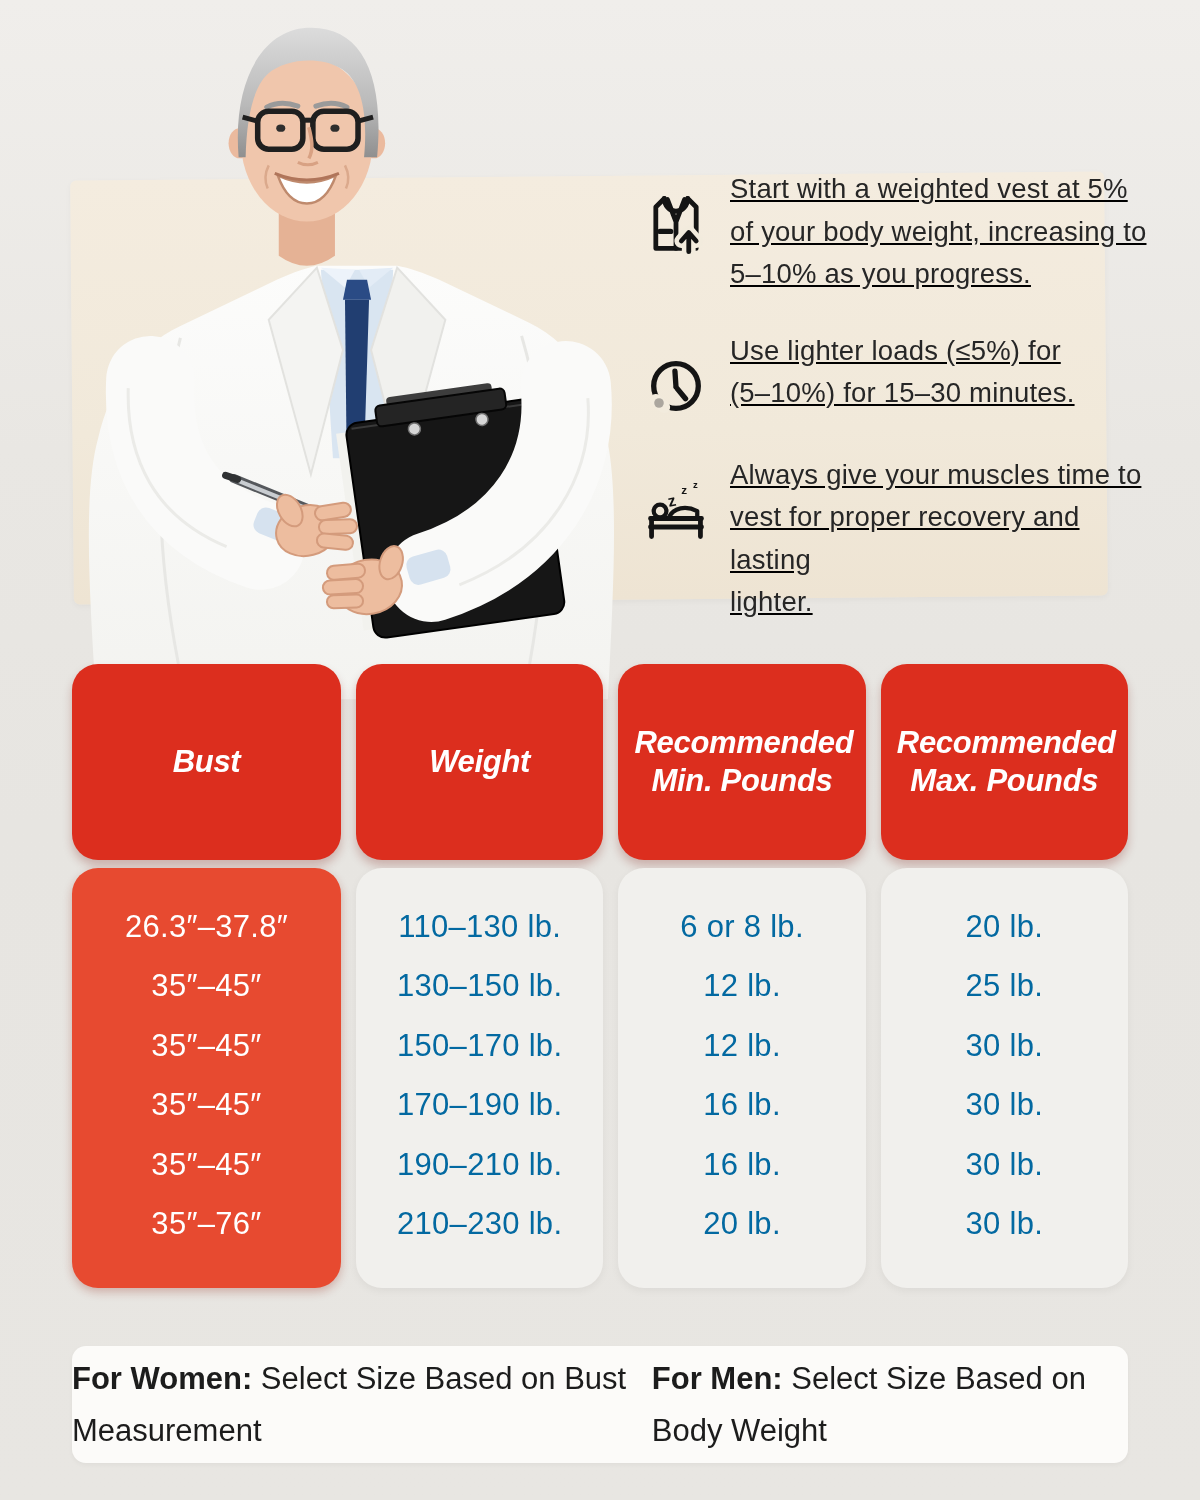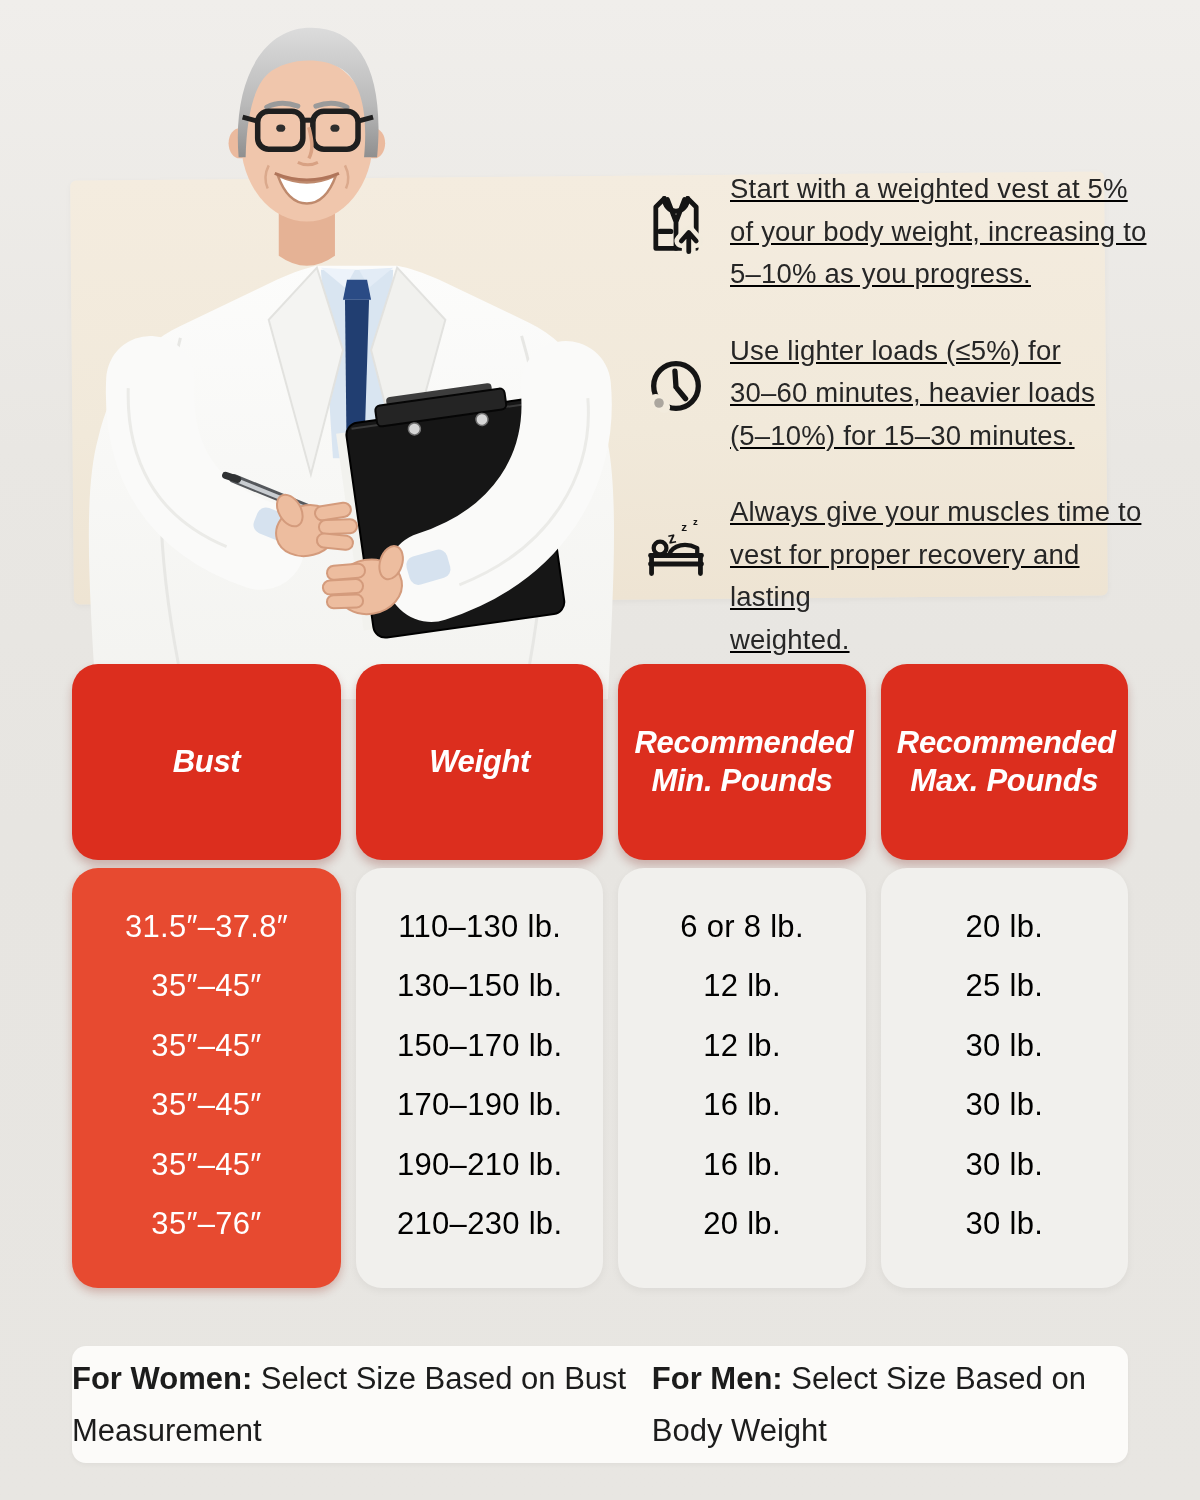--- a/index.html
+++ b/index.html
@@ -36,21 +36,21 @@
     box-shadow:0 6px 10px rgba(120,20,10,0.25);
   }
   .hdr .hdr-label { max-width:215px; }
   .body-col {
     border-radius:26px; display:flex; flex-direction:column; padding-top:29px;
     background:#f1f0ed; box-shadow:0 3px 8px rgba(0,0,0,0.05);
   }
   .body-col.red { background:#e74a30; box-shadow:0 4px 10px rgba(140,30,15,0.28); }
   .cell {
     height:59.5px; display:flex; align-items:center; justify-content:center;
-    font-size:31px; color:#000000; letter-spacing:0.3px;
+    font-size:31px; color:#0369a1; letter-spacing:0.3px;
   }
   .body-col.red .cell { color:#ffffff; }
   
   .footer-note {
     position:absolute; left:72px; top:1346px; width:1056px; height:117px;
     background:#fcfbf9; border-radius:14px;
     display:flex; flex-direction:row; align-items:center; justify-content:center;
     font-size:31px; color:#1c1c1c; line-height:52px;
     box-shadow:0 2px 5px rgba(0,0,0,0.04);
   }
@@ -170,62 +170,61 @@
       <div class="tip-icon-box">
         <svg viewBox="0 0 64 64" fill="none" stroke="#141414" stroke-width="5" stroke-linecap="round">
           <circle cx="32" cy="32" r="21"></circle>
           <path d="M13 45 L21 52" stroke="#f2ebdd" stroke-width="11"></path>
           <circle cx="16" cy="48" r="4.5" fill="#aba69e" stroke="none"></circle>
           <path d="M32 33 L31 18 M32 33 L41 44"></path>
         </svg>
       </div>
       <div class="tip-text">
         <div>Use lighter loads (≤5%) for</div>
-        <div>30–60 minutes, heavier loads</div>
         <div>(5–10%) for 15–30 minutes.</div>
       </div>
     </div>
 
     <div class="tip">
       <div class="tip-icon-box">
         <svg viewBox="0 0 64 64" fill="none" stroke="#141414" stroke-linecap="round" stroke-linejoin="round">
           <path d="M8 40 L56 40 M8 48 L56 48" stroke-width="4.5"></path>
           <path d="M9 40 L9 57 M55 40 L55 57" stroke-width="4.5"></path>
           <circle cx="17" cy="33" r="6" stroke-width="4"></circle>
           <path d="M25 40 C29 29 42 28 52 33 L52 40" stroke-width="4"></path>
           <text x="24" y="28" font-size="15" font-weight="700" fill="#141414" stroke="none" font-family="Liberation Sans, sans-serif" transform="rotate(-12 30 22)">z</text>
           <text x="37" y="17" font-size="11" font-weight="700" fill="#141414" stroke="none" font-family="Liberation Sans, sans-serif">z</text>
           <text x="48" y="11" font-size="9" font-weight="700" fill="#141414" stroke="none" font-family="Liberation Sans, sans-serif">z</text>
         </svg>
       </div>
       <div class="tip-text">
         <div>Always give your muscles time to</div>
         <div>vest for proper recovery and lasting</div>
-        <div>weighted.</div>
+        <div>lighter.</div>
       </div>
     </div>
 
   </div>
 
   <div class="size-table">
     <div class="hdr">
         <span class="hdr-label">Bust</span>
       </div>
     <div class="hdr">
         <span class="hdr-label">Weight</span>
       </div>
     <div class="hdr">
         <span class="hdr-label">Recommended Min. Pounds</span>
       </div>
     <div class="hdr">
         <span class="hdr-label">Recommended Max. Pounds</span>
       </div>
 
     <div class="body-col red">
-      <div class="cell">31.5″–37.8″</div>
+      <div class="cell">26.3″–37.8″</div>
       <div class="cell">35″–45″</div>
       <div class="cell">35″–45″</div>
       <div class="cell">35″–45″</div>
       <div class="cell">35″–45″</div>
       <div class="cell">35″–76″</div>
     </div>
     <div class="body-col">
       <div class="cell">110–130 lb.</div>
       <div class="cell">130–150 lb.</div>
       <div class="cell">150–170 lb.</div>

